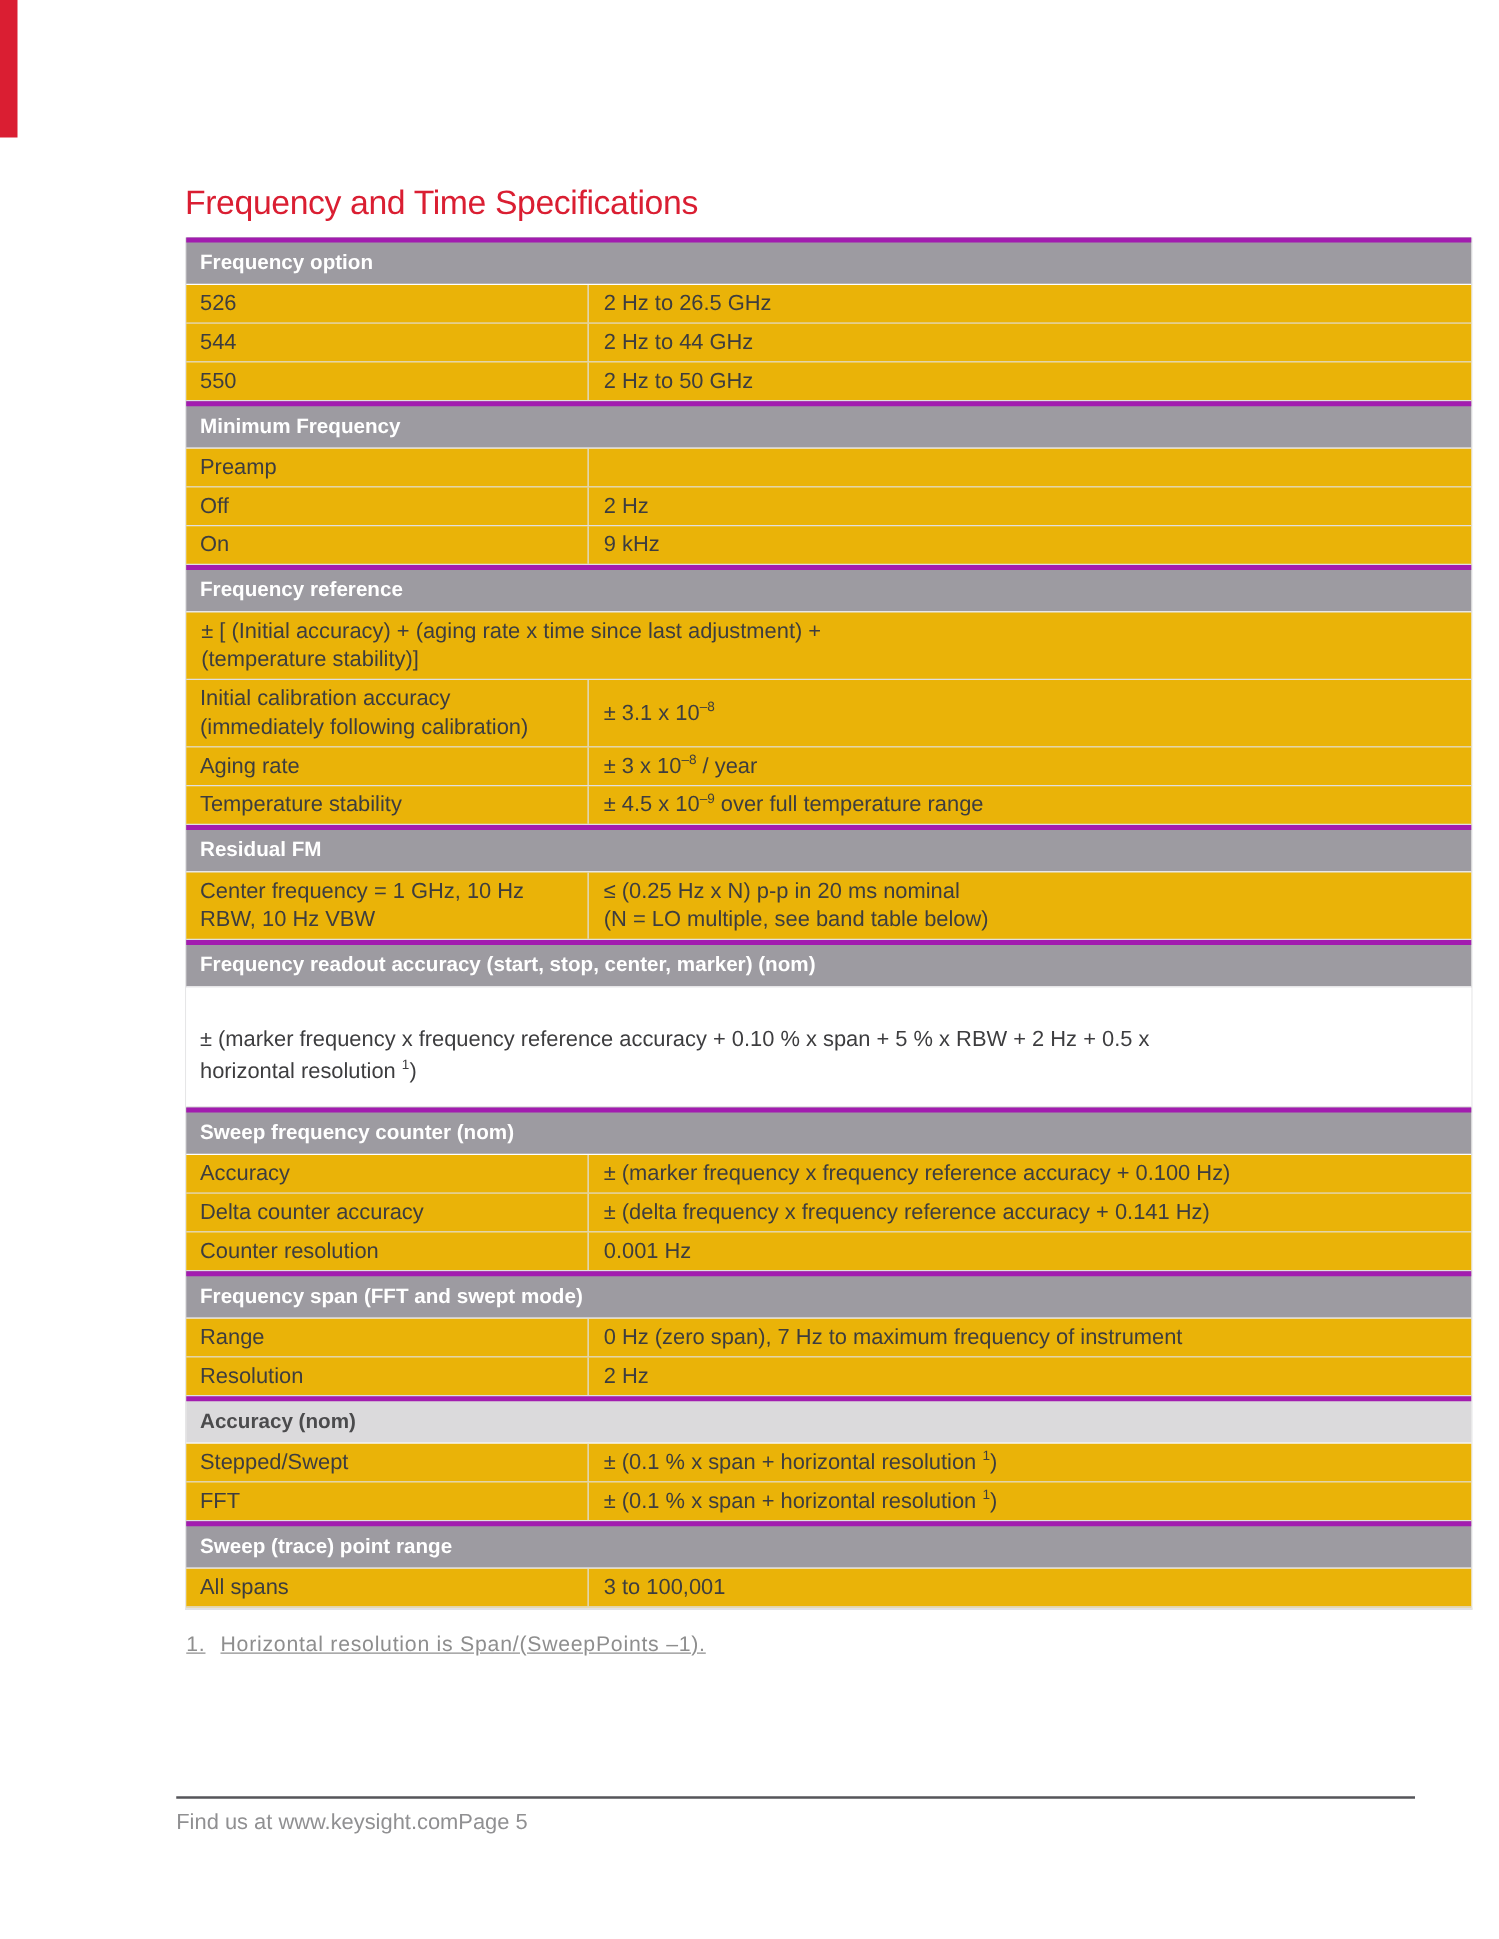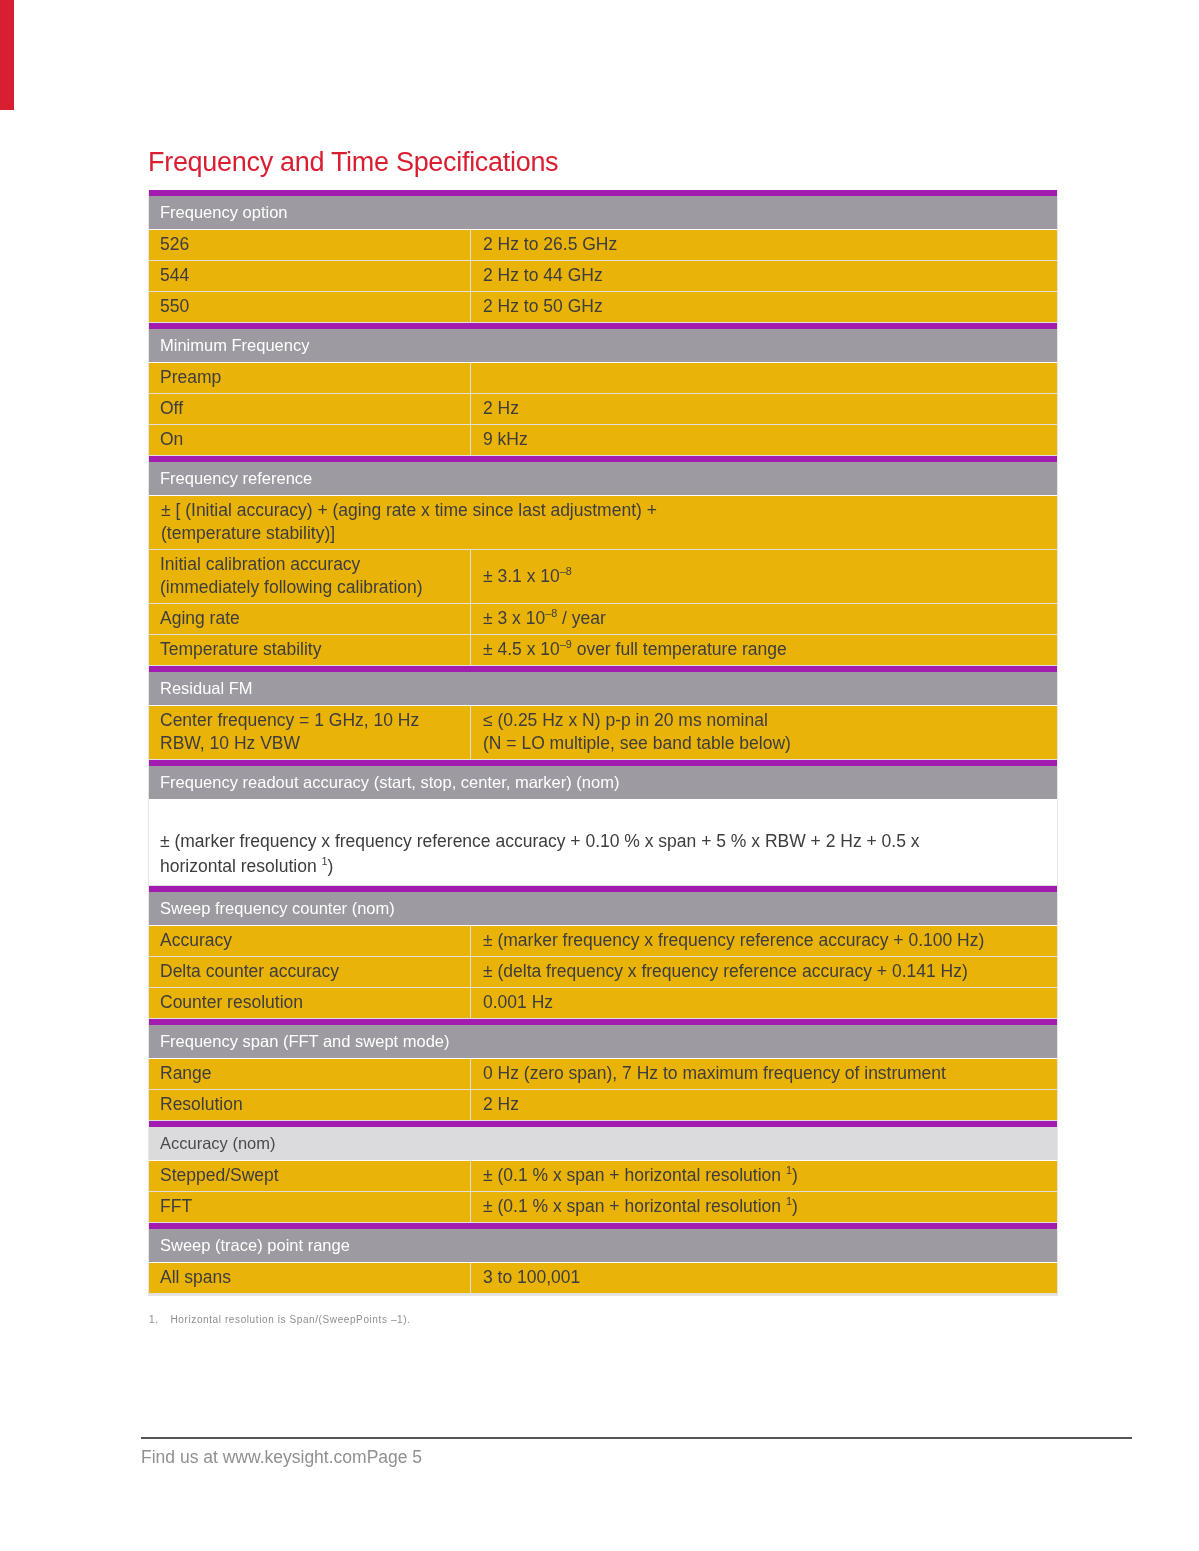--- a/index.html
+++ b/index.html
@@ -10,47 +10,47 @@
     --ink:#3D3D3F;
     --muted:#8E8E8E;
   }
   *{box-sizing:border-box;}
   html,body{margin:0;padding:0;}
   body{
     width:1199px;height:1551px;position:relative;background:#ffffff;
     font-family:"Liberation Sans","DejaVu Sans",sans-serif;color:var(--ink);
   }
   .accent-bar{position:absolute;left:0;top:0;width:14px;height:110px;background:var(--red);}
-  .content{position:absolute;left:148px;top:146px;width:910px;}
+  .content{position:absolute;left:148px;top:146px;width:1030px;}
   .page-title{
     font-size:27px;line-height:32px;font-weight:400;color:var(--red);
     margin:0 0 12px 0;letter-spacing:-0.3px;
   }
   .spec-table{
     width:100%;border:1px solid #E6E6E7;border-top:none;border-bottom:2px solid #E3E3E4;
   }
   .thead,.tsub{
-    font-size:16.5px;font-weight:normal;line-height:20px;
-    padding:6px 11px 7px 11px;border-top:6px solid #a21caf;border-bottom:1px solid #fff;
+    font-size:16.5px;font-weight:bold;line-height:20px;
+    padding:6px 11px 7px 11px;border-top:4px solid #a21caf;border-bottom:1px solid #fff;
   }
   .thead{background:var(--hdr-gray);color:#ffffff;}
   .tsub{background:var(--sub-gray);color:#4B4B4D;}
   .trow{display:flex;align-items:stretch;background:#eab308;border-bottom:1px solid var(--line);min-height:30px;}
   .cell{
     font-size:17.5px;line-height:23px;padding:3px 11px 4px 11px;
     white-space:pre-line;display:flex;flex-direction:column;justify-content:center;
   }
   .cell.label{flex:0 0 322px;width:322px;border-right:1px solid var(--line);}
   .cell.value{flex:1;padding-left:12px;}
   .tfull{
     background:#fff;border-bottom:1px solid var(--line);
-    font-size:17.5px;line-height:25px;padding:4px 11px 6px 11px;white-space:pre-line;
+    font-size:17.5px;line-height:25px;padding:4px 11px 16px 11px;white-space:pre-line;
   }
   sup{font-size:62%;line-height:0;}
-  .footnote{margin:18px 0 12px 1px;font-size:10px;color:var(--muted);letter-spacing:0.6px;}
+  .footnote{margin:18px 0 12px 1px;font-size:17px;color:var(--muted);letter-spacing:0.6px;text-decoration:underline;}
   .footnote .fn-num{margin-right:12px;}
   .page-footer{
     position:absolute;left:141px;top:1437px;width:991px;
     border-top:2px solid #55555A;padding-top:8px;
     display:flex;justify-content:flex-start;
     font-size:17.5px;color:#909092;
   }
 </style>
 </head>
 <body>

